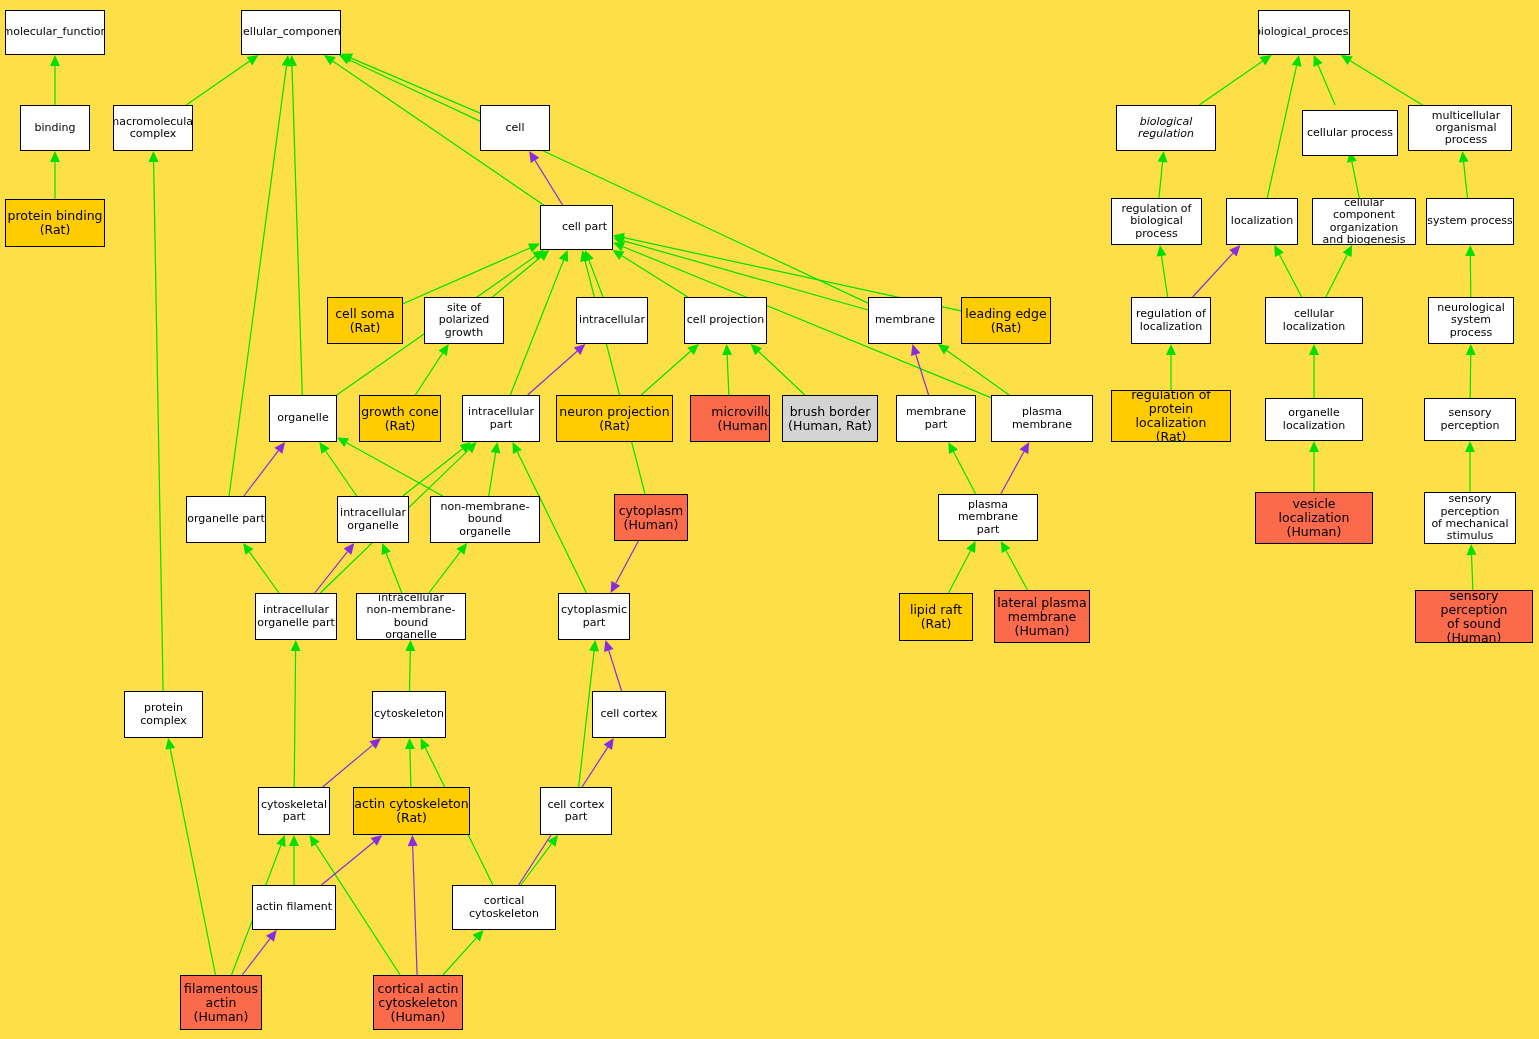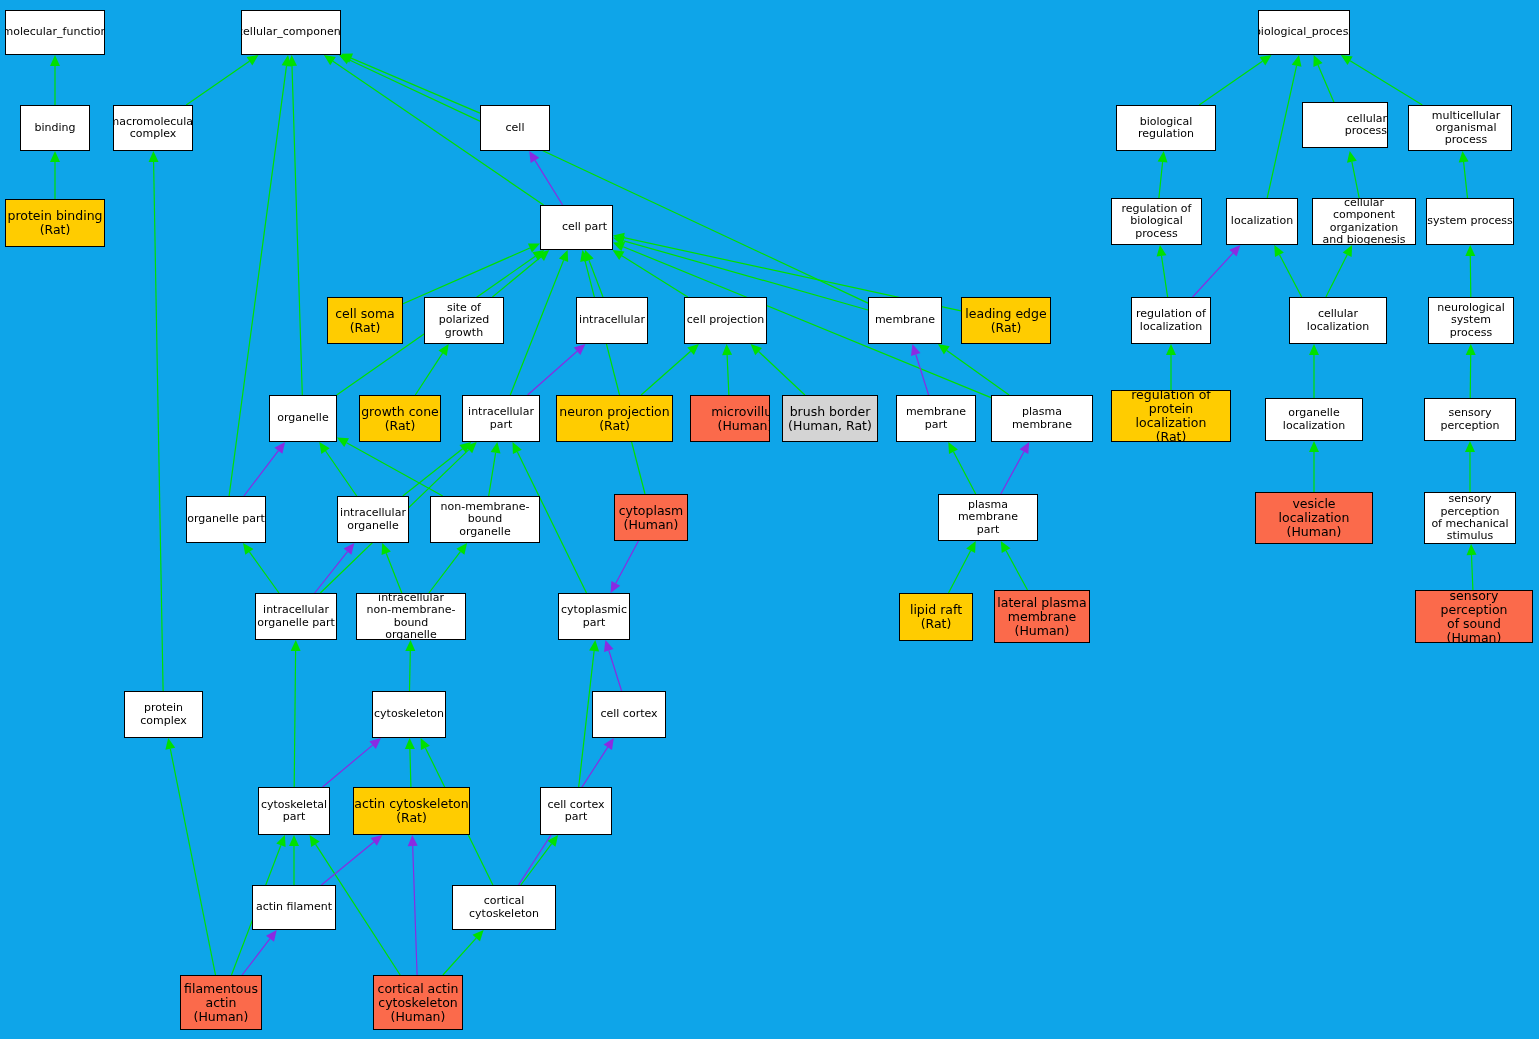--- a/index.html
+++ b/index.html
@@ -1,21 +1,21 @@
 <!DOCTYPE html>
 <html><head>
 <meta charset="utf-8">
 <title>GO DAG</title>
 <style>
   html,body{margin:0;padding:0;background:#ffffff;}
   #canvas{
     position:relative;
     width:1539px;
     height:1039px;
-    background:#0ea5e9;
+    background:#fde047;
     font-family:"DejaVu Sans","Liberation Sans",sans-serif;
     overflow:hidden;
   }
   #edges{position:absolute;left:0;top:0;width:1539px;height:1039px;pointer-events:none;}
   .node{
     position:absolute;
     box-sizing:border-box;
     border:1px solid #000000;
     background:#ffffff;
     display:flex;
@@ -197,22 +197,22 @@
       <polygon points="1471.1,544.0 1476.5,554.8 1466.5,555.2" fill="#00E000"></polygon>
     </svg>
   <div id="nodes">
       <div class="node med" style="left: 5px; top: 10px; width: 100px; height: 45px;">molecular_function</div>
       <div class="node med" style="left: 241px; top: 10px; width: 100px; height: 45px;">cellular_component</div>
       <div class="node med" style="left: 1258px; top: 10px; width: 92px; height: 45px;">biological_process</div>
       <div class="node med" style="left: 20px; top: 105px; width: 70px; height: 46px;">binding</div>
       <div class="node small" style="left: 113px; top: 105px; width: 80px; height: 46px;">macromolecular
 complex</div>
       <div class="node med" style="left: 480px; top: 105px; width: 70px; height: 46px;">cell</div>
-      <div class="node small" style="left: 1116px; top: 105px; width: 100px; height: 46px;">biological regulation</div>
-      <div class="node small" style="left: 1302px; top: 102px; width: 86px; height: 46px; text-align: right;">cellular process</div>
+      <div class="node small" style="left: 1116px; top: 105px; width: 100px; height: 46px; font-style: italic;">biological regulation</div>
+      <div class="node small" style="left: 1302px; top: 110px; width: 96px; height: 46px; text-align: right;">cellular process</div>
       <div class="node small" style="left: 1408px; top: 105px; width: 104px; height: 46px; padding-left: 12px;">multicellular
 organismal process</div>
       <div class="node big yellow" style="left: 5px; top: 199px; width: 100px; height: 48px;">protein binding
 (Rat)</div>
       <div class="node med" style="left: 540px; top: 205px; width: 73px; height: 45px; padding-left: 16px;">cell part</div>
       <div class="node small" style="left: 1111px; top: 198px; width: 91px; height: 47px;">regulation of
 biological process</div>
       <div class="node small" style="left: 1226px; top: 198px; width: 72px; height: 47px;">localization</div>
       <div class="node small" style="left: 1312px; top: 198px; width: 104px; height: 47px;">cellular component
 organization
@@ -222,21 +222,21 @@
 (Rat)</div>
       <div class="node small" style="left: 424px; top: 297px; width: 80px; height: 47px;">site of polarized
 growth</div>
       <div class="node small" style="left: 576px; top: 297px; width: 72px; height: 47px;">intracellular</div>
       <div class="node small" style="left: 684px; top: 297px; width: 83px; height: 47px;">cell projection</div>
       <div class="node small" style="left: 868px; top: 297px; width: 74px; height: 47px;">membrane</div>
       <div class="node big yellow" style="left: 961px; top: 297px; width: 90px; height: 47px;">leading edge
 (Rat)</div>
       <div class="node small" style="left: 1131px; top: 297px; width: 80px; height: 47px;">regulation of
 localization</div>
-      <div class="node small" style="left: 1265px; top: 297px; width: 98px; height: 47px; margin-left: 24px;">cellular localization</div>
+      <div class="node small" style="left: 1265px; top: 297px; width: 98px; height: 47px;">cellular localization</div>
       <div class="node small" style="left: 1428px; top: 297px; width: 86px; height: 47px;">neurological
 system process</div>
       <div class="node small" style="left: 269px; top: 395px; width: 68px; height: 47px;">organelle</div>
       <div class="node big yellow" style="left: 359px; top: 395px; width: 82px; height: 47px;">growth cone
 (Rat)</div>
       <div class="node small" style="left: 462px; top: 395px; width: 78px; height: 47px;">intracellular
 part</div>
       <div class="node big yellow" style="left: 556px; top: 395px; width: 117px; height: 47px;">neuron projection
 (Rat)</div>
       <div class="node big salmon" style="left: 690px; top: 395px; width: 80px; height: 47px; padding-left: 30px;">microvillus

